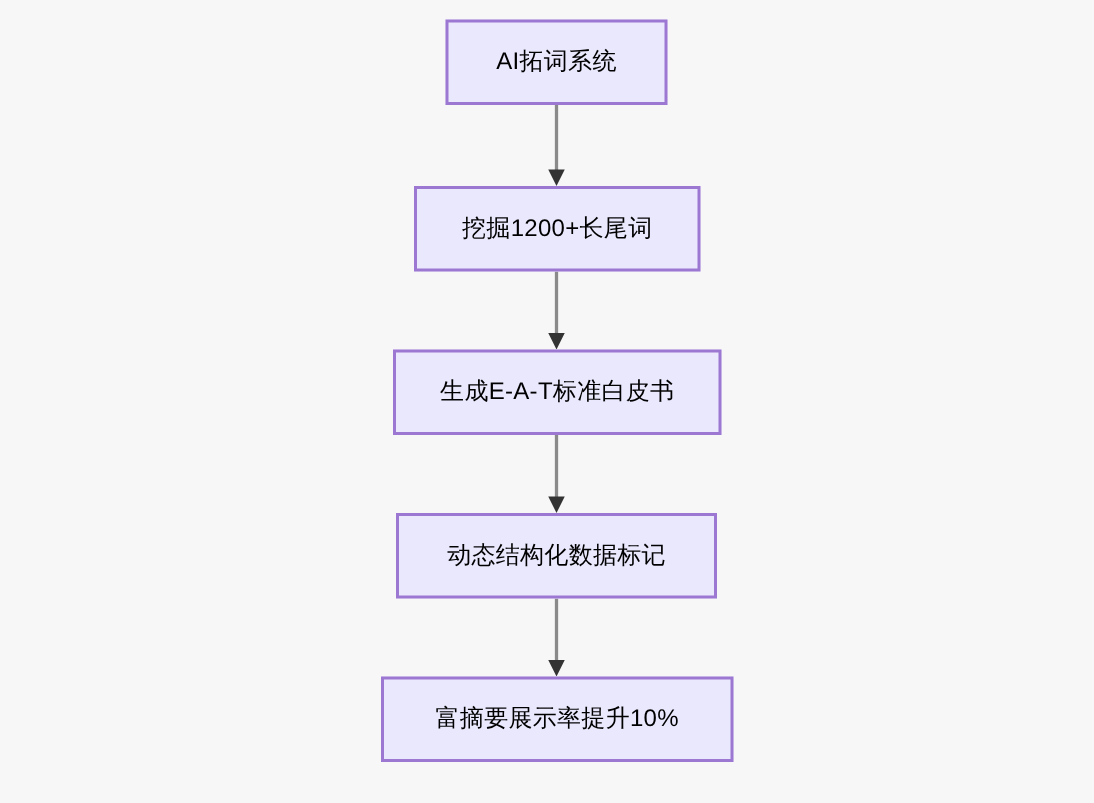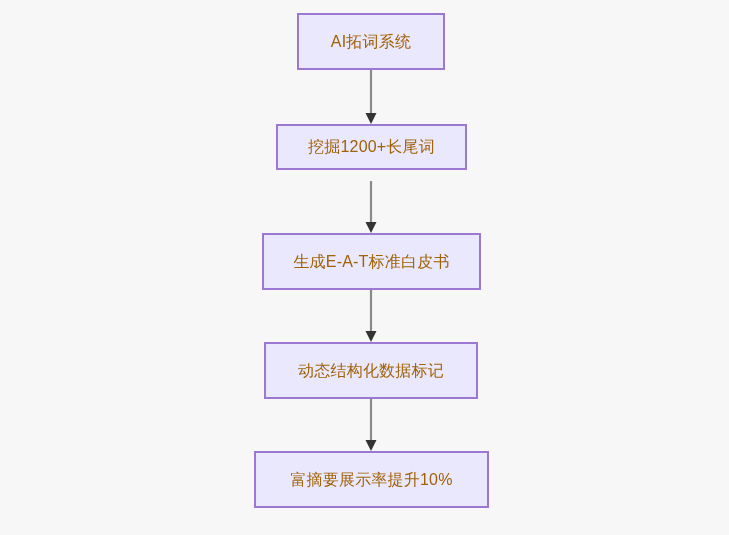--- a/index.html
+++ b/index.html
@@ -19,32 +19,32 @@
     height: 535px;
   }
   .node {
     position: absolute;
     box-sizing: border-box;
     background: #eae8fd;
     border: 2px solid #9d78d2;
     display: flex;
     align-items: center;
     justify-content: center;
-    color: #a16207;
+    color: #000000;
     font-size: 16px;
     line-height: 1;
     letter-spacing: 0.2px;
     white-space: nowrap;
   }
   .node-label {
     display: block;
   }
   
   .node-1 { left: 297px; top: 13px;  width: 148px; height: 57px; }
-  .node-2 { left: 276px; top: 124px; width: 191px; height: 46px; }
+  .node-2 { left: 276px; top: 124px; width: 191px; height: 57px; }
   .node-3 { left: 262px; top: 233px; width: 219px; height: 57px; }
   .node-4 { left: 264px; top: 342px; width: 214px; height: 57px; }
   .node-5 { left: 254px; top: 451px; width: 235px; height: 57px; justify-content: center; }
 
   .edge {
     position: absolute;
     left: 0;
     top: 0;
     width: 729px;
     height: 535px;

